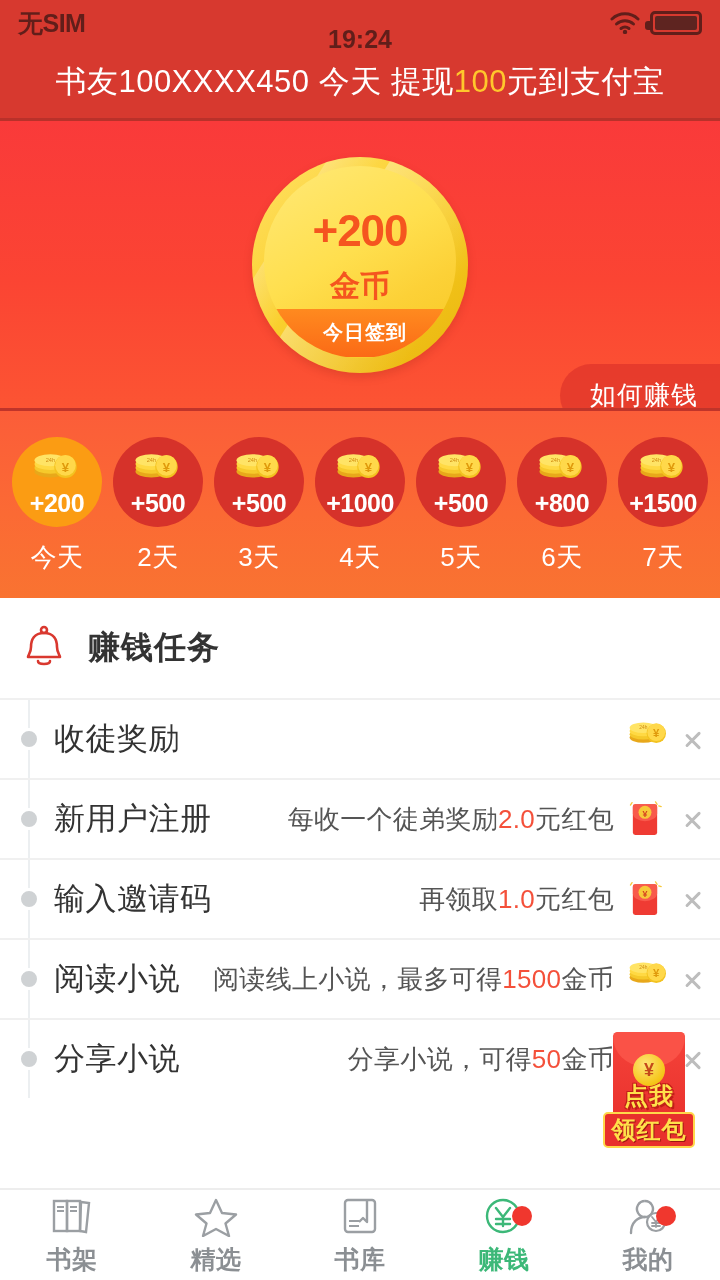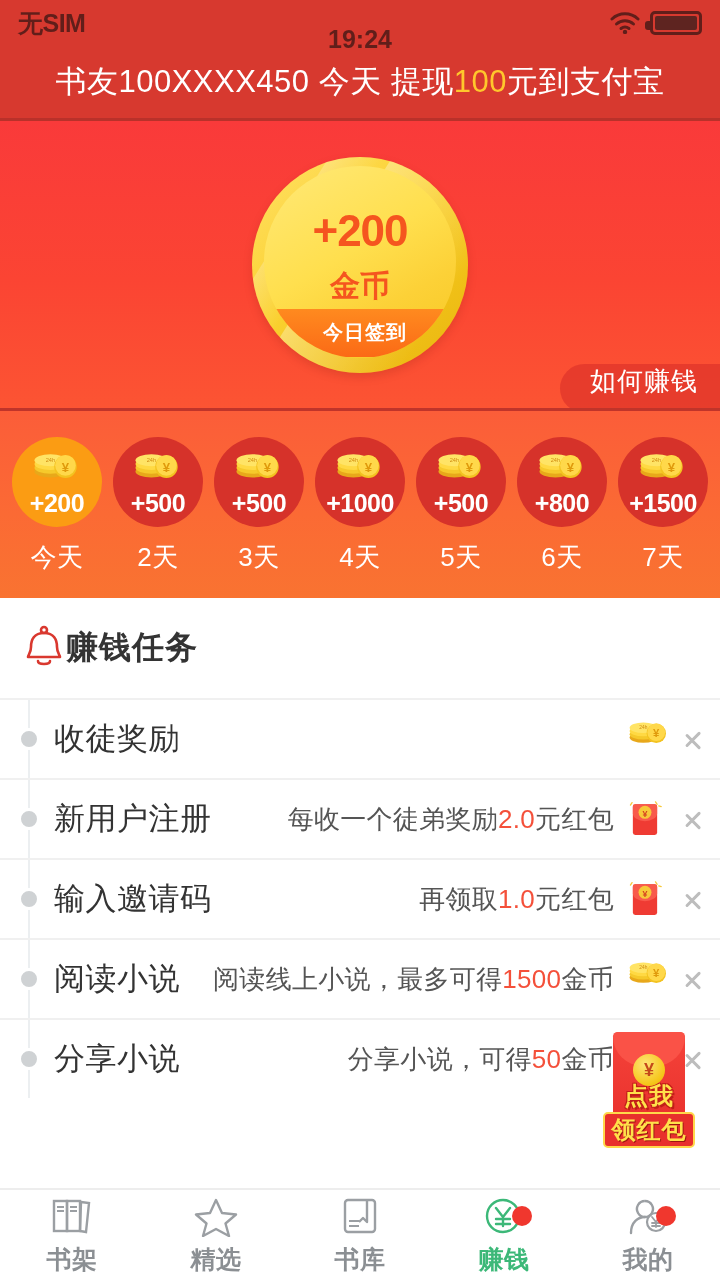--- a/index.html
+++ b/index.html
@@ -86,21 +86,21 @@
   .coin-band {
     position:absolute; left:10px; right:0; top:143px; height:48px;
     background: linear-gradient(180deg,#ff8a1f 0%,#fb6a16 100%);
     display:flex; align-items:center; justify-content:center;
     color:#fff; font-size:20px; font-weight:600; letter-spacing:1px;
   }
   .howto {
     position:absolute; right:0; top:243px;
     background: rgba(218,47,41,.62);
     border-radius: 34px 0 0 34px;
-    padding: 0 22px 14px 30px;
+    padding: 14px 22px 14px 30px;
     color:#fff; font-size:26px; letter-spacing:1px;
   }
 
   
   .signin {
     position:relative; height:190px;
     background: linear-gradient(180deg,#fb5d39 0%,#fb6a34 55%,#f97331 100%);
     border-top: 3px solid #c0342a;
     padding: 26px 8px 0 8px;
     display:flex; justify-content:space-between;
@@ -114,21 +114,21 @@
   .day.today .day-circle { background:#fb9c13; }
   .coins-icon { margin-top:12px; width:52px; height:30px; position:relative; }
   .day-amt {
     position:absolute; bottom:9px; left:0; right:0; text-align:center;
     color:#fff; font-size:25px; font-weight:600; letter-spacing:-.5px;
   }
   .day-label { margin-top:13px; color:#fff; font-size:26px; letter-spacing:.5px; }
 
   
   .sect-head {
-    height:100px; display:flex; align-items:center; padding-left:22px; 
+    height:100px; display:flex; align-items:center; padding-left:22px; gap:22px;
     background:#fff;
   }
   .bell { width:44px; height:46px; }
   .sect-title { font-size:32px; color:#333; font-weight:600; letter-spacing:1px; }
 
   
   .tasks { position:relative; background:#fff; }
   .timeline {
     position:absolute; left:28px; top:0; bottom:0; width:2px; background:#eceff1;
   }

